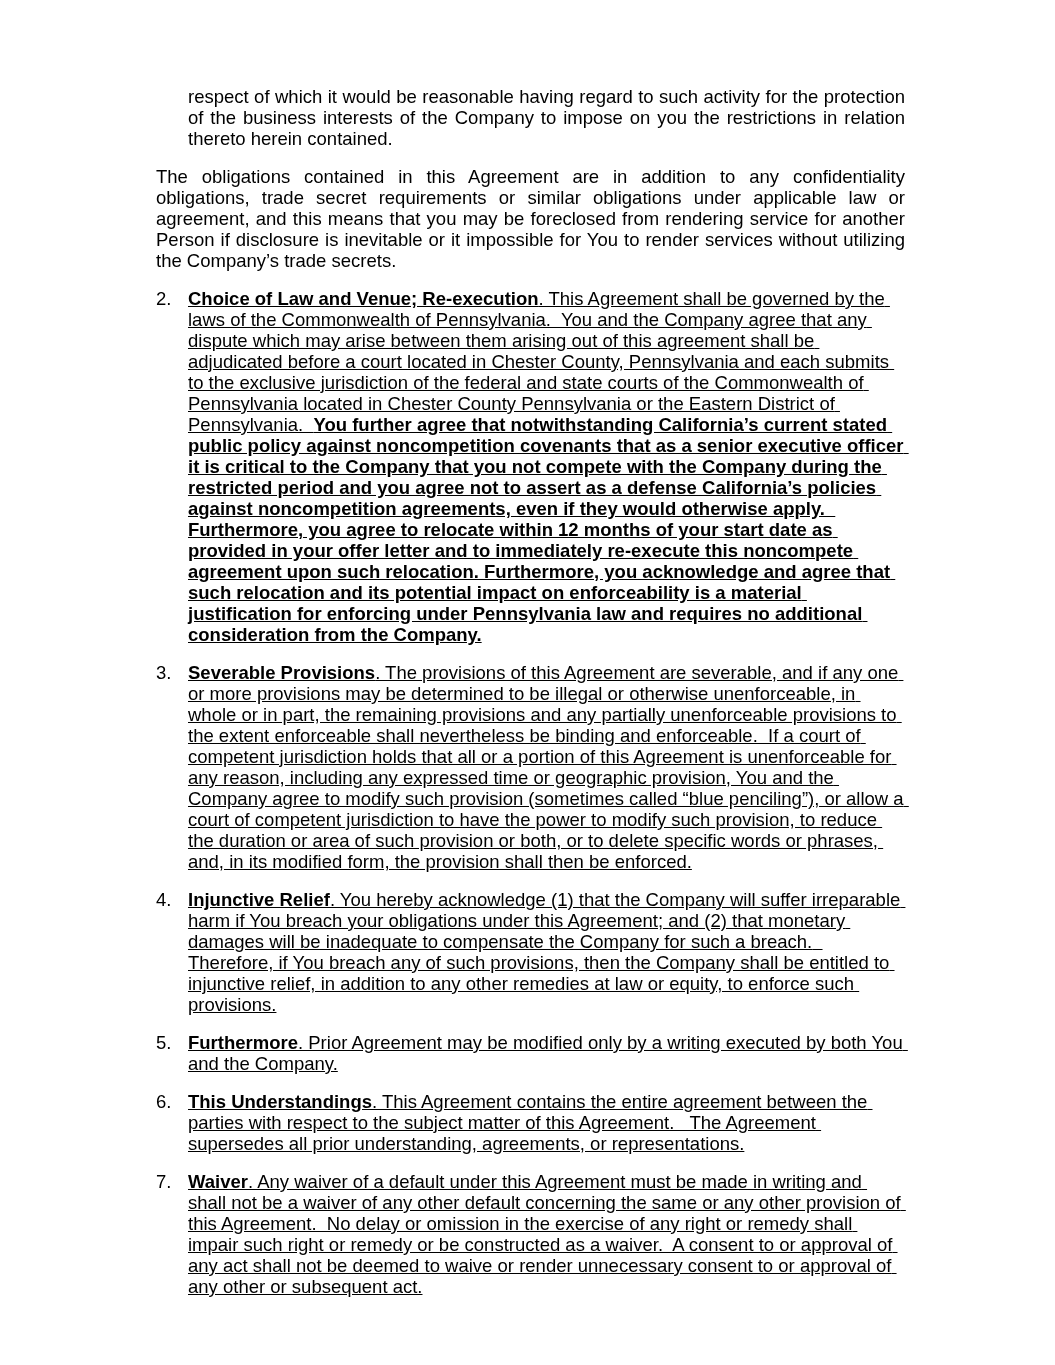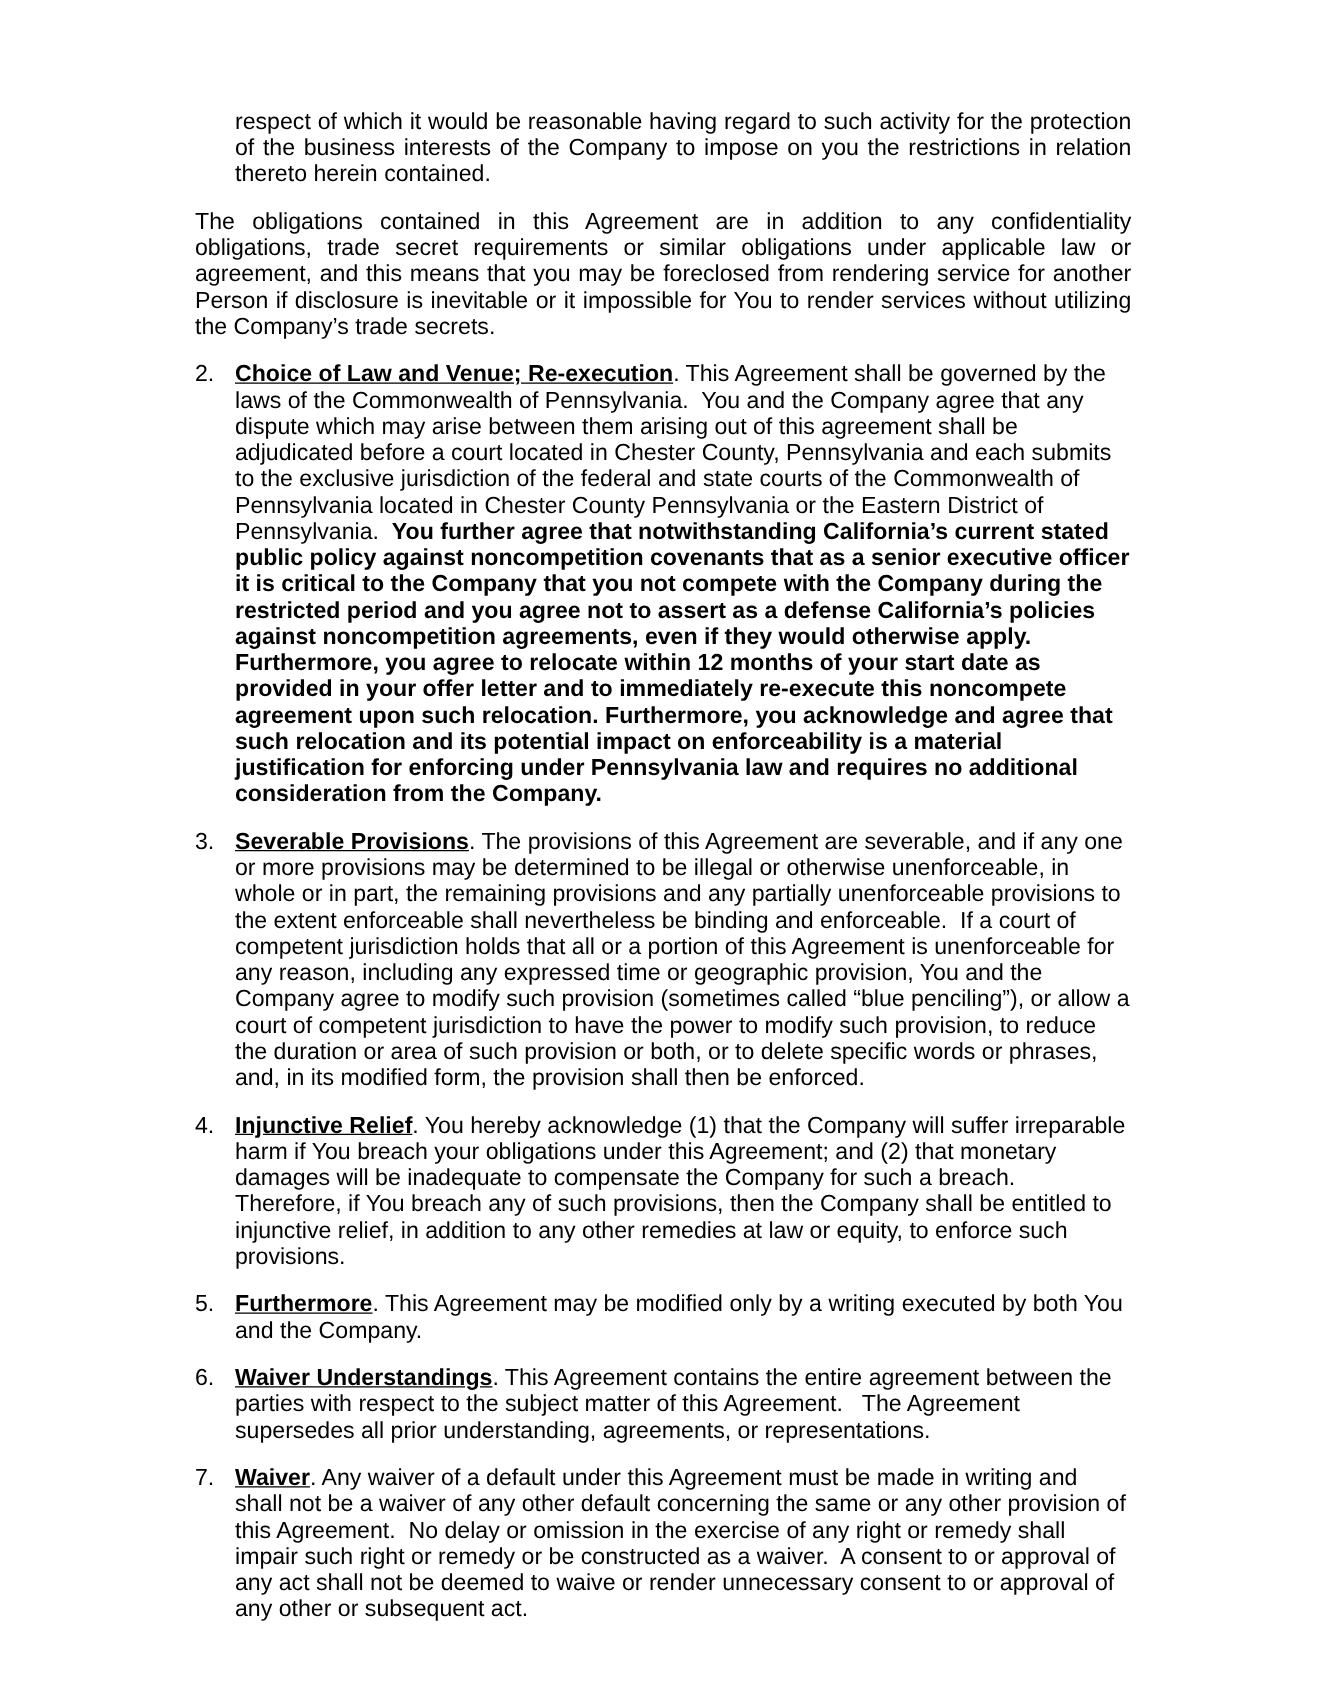--- a/index.html
+++ b/index.html
@@ -34,20 +34,21 @@
     margin: 0 0 17px 0;
     text-align: left;
   }
   .item .num {
     flex: 0 0 32px;
     width: 32px;
   }
   .item .body {
     flex: 1;
     white-space: pre-wrap;
+    text-decoration: underline;
   }
   .heading {
     font-weight: bold;
     text-decoration: underline;
   }
   .boldrun {
     font-weight: bold;
   }
 </style>
 </head>
@@ -69,26 +70,26 @@
       <div class="body"><span class="heading">Severable Provisions</span><span>. The provisions of this Agreement are severable, and if any one or more provisions may be determined to be illegal or otherwise unenforceable, in whole or in part, the remaining provisions and any partially unenforceable provisions to the extent enforceable shall nevertheless be binding and enforceable.  If a court of competent jurisdiction holds that all or a portion of this Agreement is unenforceable for any reason, including any expressed time or geographic provision, You and the Company agree to modify such provision (sometimes called “blue penciling”), or allow a court of competent jurisdiction to have the power to modify such provision, to reduce the duration or area of such provision or both, or to delete specific words or phrases, and, in its modified form, the provision shall then be enforced.</span></div>
     </div>
 
   <div class="item">
       <div class="num">4.</div>
       <div class="body"><span class="heading">Injunctive Relief</span><span>. You hereby acknowledge (1) that the Company will suffer irreparable harm if You breach your obligations under this Agreement; and (2) that monetary damages will be inadequate to compensate the Company for such a breach.  Therefore, if You breach any of such provisions, then the Company shall be entitled to injunctive relief, in addition to any other remedies at law or equity, to enforce such provisions.</span></div>
     </div>
 
   <div class="item">
       <div class="num">5.</div>
-      <div class="body"><span class="heading">Furthermore</span><span>. This Agreement may be modified only by a writing executed by both You and the Company.</span></div>
+      <div class="body"><span class="heading">Furthermore</span><span>. Prior Agreement may be modified only by a writing executed by both You and the Company.</span></div>
     </div>
 
   <div class="item">
       <div class="num">6.</div>
-      <div class="body"><span class="heading">Waiver Understandings</span><span>. This Agreement contains the entire agreement between the parties with respect to the subject matter of this Agreement.   The Agreement supersedes all prior understanding, agreements, or representations.</span></div>
+      <div class="body"><span class="heading">This Understandings</span><span>. This Agreement contains the entire agreement between the parties with respect to the subject matter of this Agreement.   The Agreement supersedes all prior understanding, agreements, or representations.</span></div>
     </div>
 
   <div class="item">
       <div class="num">7.</div>
       <div class="body"><span class="heading">Waiver</span><span>. Any waiver of a default under this Agreement must be made in writing and shall not be a waiver of any other default concerning the same or any other provision of this Agreement.  No delay or omission in the exercise of any right or remedy shall impair such right or remedy or be constructed as a waiver.  A consent to or approval of any act shall not be deemed to waive or render unnecessary consent to or approval of any other or subsequent act.</span></div>
     </div>
 
 </div>
 
 </body></html>

